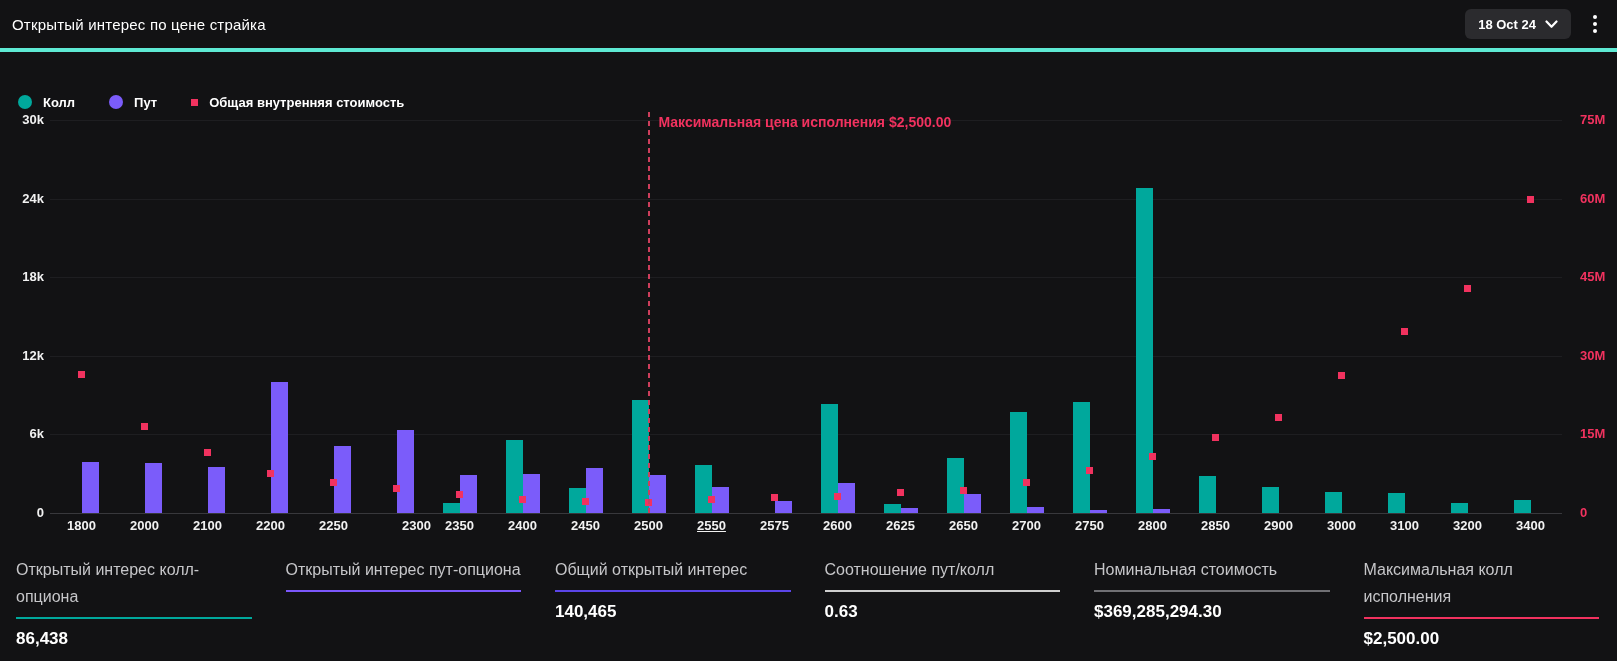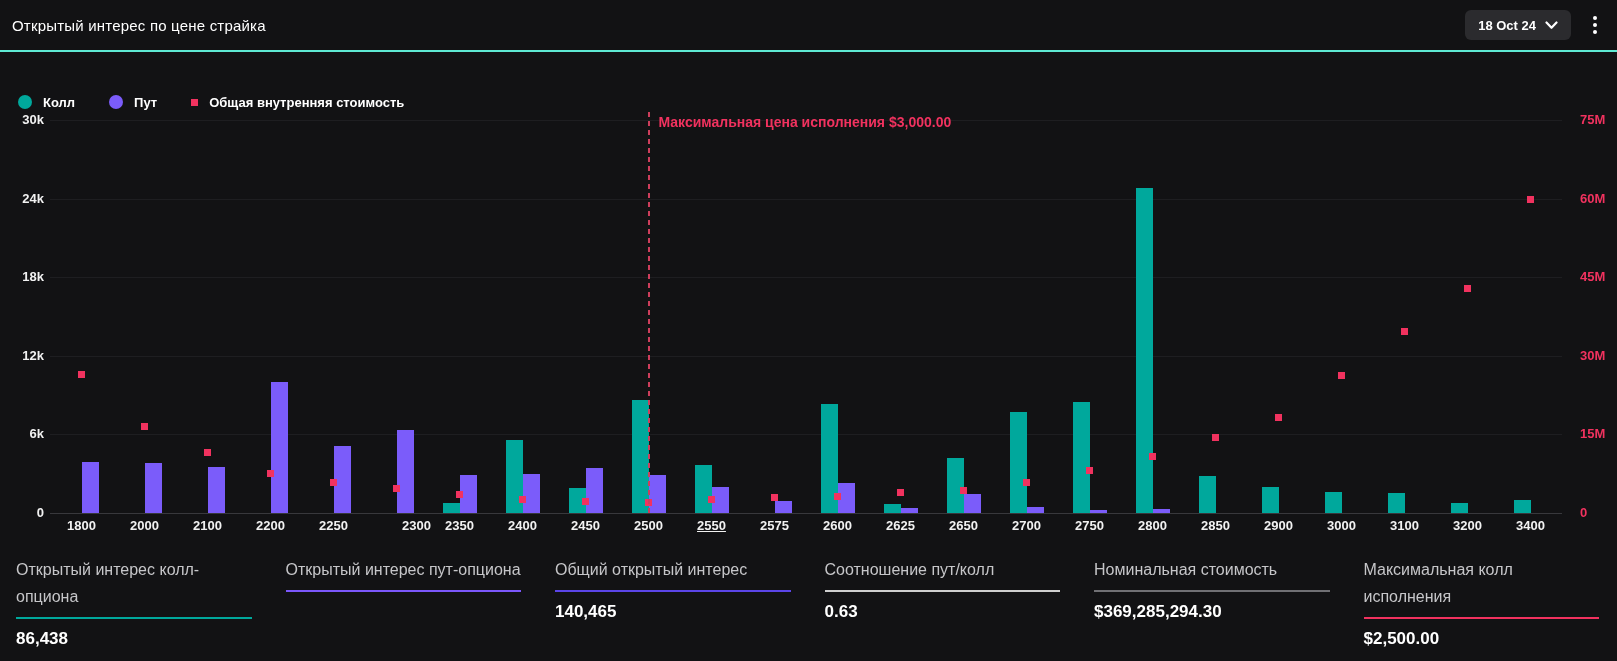--- a/index.html
+++ b/index.html
@@ -1,21 +1,21 @@
 <!DOCTYPE html>
 <html><head>
 <meta charset="utf-8">
 <style>
   html,body{margin:0;padding:0;background:#000;}
   .app{position:relative;width:1617px;height:661px;background:#121214;overflow:hidden;
        font-family:"Liberation Sans", sans-serif;color:#fff;}
 
   
   .header{position:absolute;top:0;left:0;right:0;height:52px;display:flex;align-items:center;
-          padding:0 16px 0 12px;box-sizing:border-box;border-bottom:2px solid #5eead4;}
+          padding:0 16px 0 12px;box-sizing:border-box;border-bottom:4px solid #5eead4;}
   .title{font-size:15px;color:#ffffff;letter-spacing:.2px;}
   .date-btn{margin-left:auto;display:flex;align-items:center;gap:9px;height:30px;padding:0 13px;
             background:#2b2b2e;border:none;border-radius:6px;color:#fff;font-family:inherit;
             font-size:13px;font-weight:700;cursor:pointer;}
   .kebab{display:flex;flex-direction:column;gap:3px;margin-left:18px;padding:4px;cursor:pointer;}
   .kebab i{width:4px;height:4px;border-radius:50%;background:#fff;}
 
   
   .legend{position:absolute;top:88px;left:18px;height:28px;display:flex;align-items:center;gap:34px;}
   .leg-item{display:flex;align-items:center;gap:11px;font-size:13px;font-weight:700;color:#fff;cursor:pointer;}
@@ -175,21 +175,21 @@
       <div class="xlab" style="left: 1373px; width: 63px;">3100</div>
       <div class="bar" style="left: 1387.5px; top: 493.35px; width: 17px; height: 19.65px; background: rgb(0, 168, 156);"></div>
       <div class="pt" style="left: 1401px; top: 328.196px; background: rgb(241, 50, 95);"></div>
       <div class="xlab" style="left: 1436px; width: 63px;">3200</div>
       <div class="bar" style="left: 1450.5px; top: 502.52px; width: 17px; height: 10.48px; background: rgb(0, 168, 156);"></div>
       <div class="pt" style="left: 1464px; top: 285.228px; background: rgb(241, 50, 95);"></div>
       <div class="xlab" style="left: 1499px; width: 63px;">3400</div>
       <div class="bar" style="left: 1513.5px; top: 499.9px; width: 17px; height: 13.1px; background: rgb(0, 168, 156);"></div>
       <div class="pt" style="left: 1527px; top: 196.148px; background: rgb(241, 50, 95);"></div>
       <div class="vline" style="left: 647.5px;"></div>
-      <div class="vlabel" style="left: 658.5px;">Максимальная цена исполнения $3,000.00</div>
+      <div class="vlabel" style="left: 658.5px;">Максимальная цена исполнения $2,500.00</div>
     </div>
 
   <div class="stats">
     <div class="stat">
       <div class="lbl">Открытый интерес колл-опциона</div>
       <div class="ul" style="background: rgb(0, 168, 156);"></div>
       <div class="val">86,438</div>
     </div>
     <div class="stat">
       <div class="lbl">Открытый интерес пут-опциона</div>

